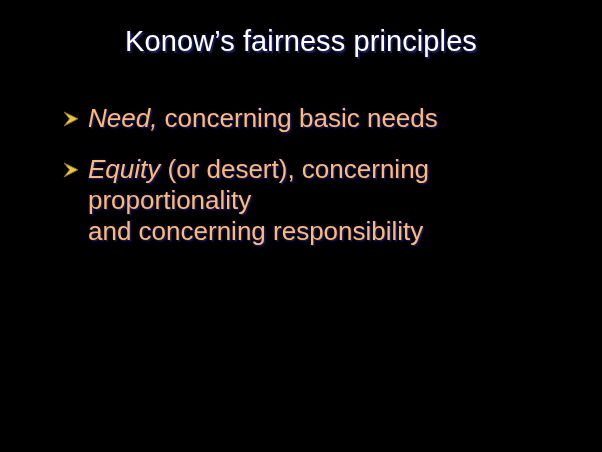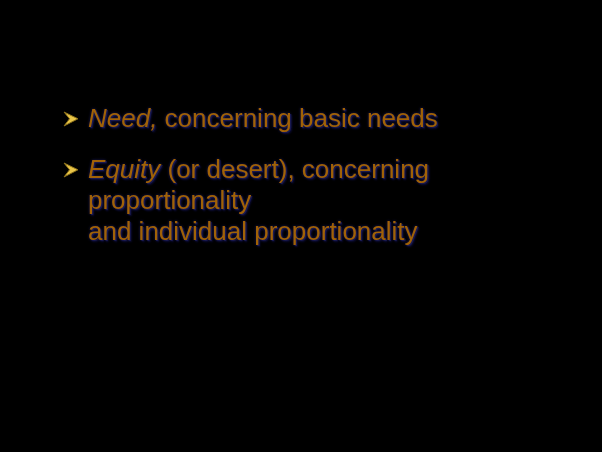--- a/index.html
+++ b/index.html
@@ -51,21 +51,21 @@
     width: 530px;
   }
 
   .bullet-row {
     position: relative;
     display: block;
     padding-left: 28px;
     margin-bottom: 20px;
     font-size: 26px;
     line-height: 31px;
-    color: #a16207;
+    color: #fdba74;
     text-shadow:
       1.2px 1.2px 0px #191950,
       1.8px 1.8px 2px #0c0c38,
       0 0 3px rgba(55,55,185,0.5);
   }
   .bullet-row:last-child { margin-bottom: 0; }
 
   
   .bullet-marker {
     position: absolute;
@@ -86,37 +86,38 @@
   }
   .wrap-line {
     display: block;
   }
 </style>
 </head>
 <body>
 
 <div id="slide">
 
+  <div id="slide-title">Konow’s fairness principles</div>
 
   <div id="bullet-list">
 
     <div class="bullet-row">
       <span class="bullet-marker">
         <svg width="20" height="20" viewBox="0 0 20 20" aria-hidden="true">
           <path d="M3 3 L17 9.8 L3 17 L8.5 9.8 Z" fill="#e9c548" stroke="#8a6f18" stroke-width="1" stroke-linejoin="round"></path>
         </svg>
       </span>
       <span class="lead-term">Need,</span><span class="rest-text"> concerning basic needs</span>
     </div>
 
     <div class="bullet-row">
       <span class="bullet-marker">
         <svg width="20" height="20" viewBox="0 0 20 20" aria-hidden="true">
           <path d="M3 3 L17 9.8 L3 17 L8.5 9.8 Z" fill="#e9c548" stroke="#8a6f18" stroke-width="1" stroke-linejoin="round"></path>
         </svg>
       </span>
       <span class="lead-term">Equity</span><span class="rest-text"> (or desert), concerning proportionality</span>
-      <span class="wrap-line">and individual proportionality</span>
+      <span class="wrap-line">and concerning responsibility</span>
     </div>
 
 
   </div>
 </div>
 
 </body></html>

